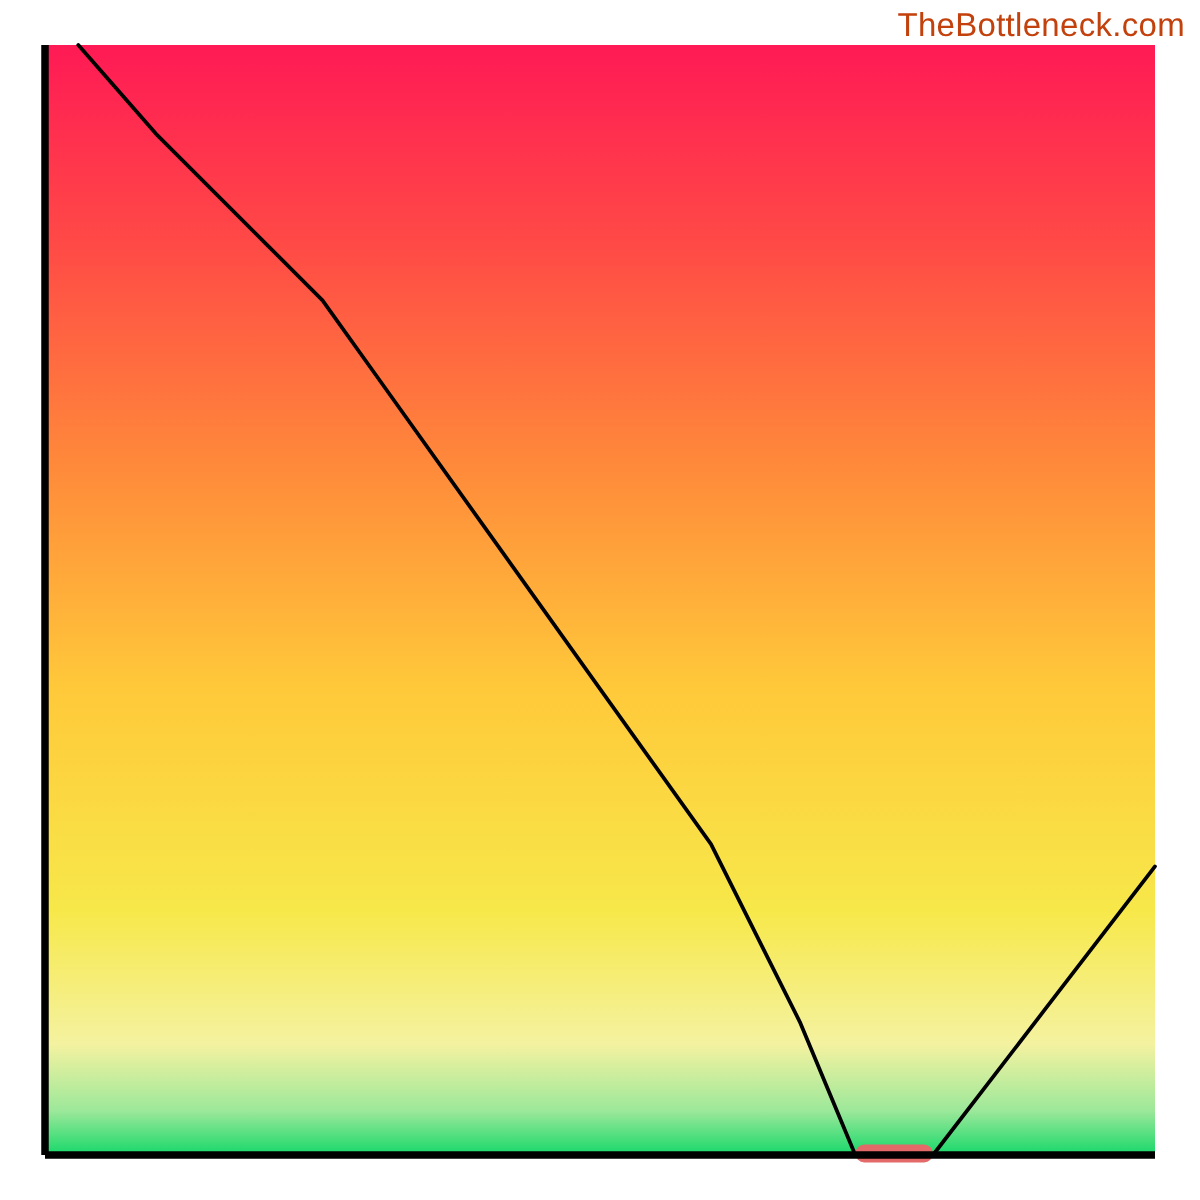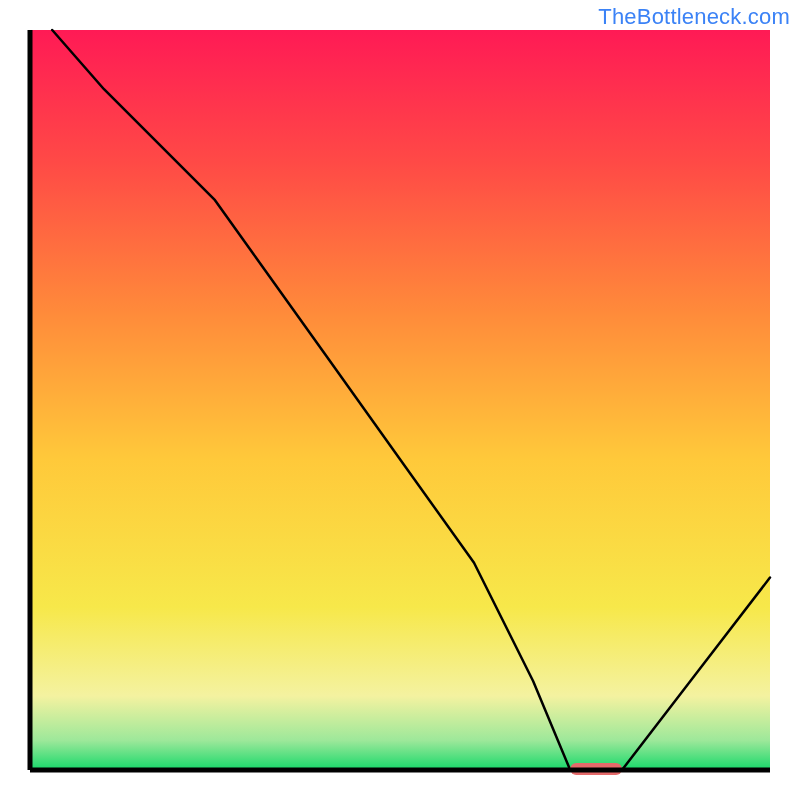--- a/index.html
+++ b/index.html
@@ -13,21 +13,21 @@
   .chart-container {
     position: relative;
     width: 800px;
     height: 800px;
   }
   .watermark {
     position: absolute;
     top: 4px;
     right: 10px;
     font-size: 22px;
-    color: #3b82f6;
+    color: #c2410c;
     font-weight: 500;
     letter-spacing: 0.2px;
     z-index: 5;
   }
   svg.plot {
     position: absolute;
     top: 0;
     left: 0;
   }
 </style>

